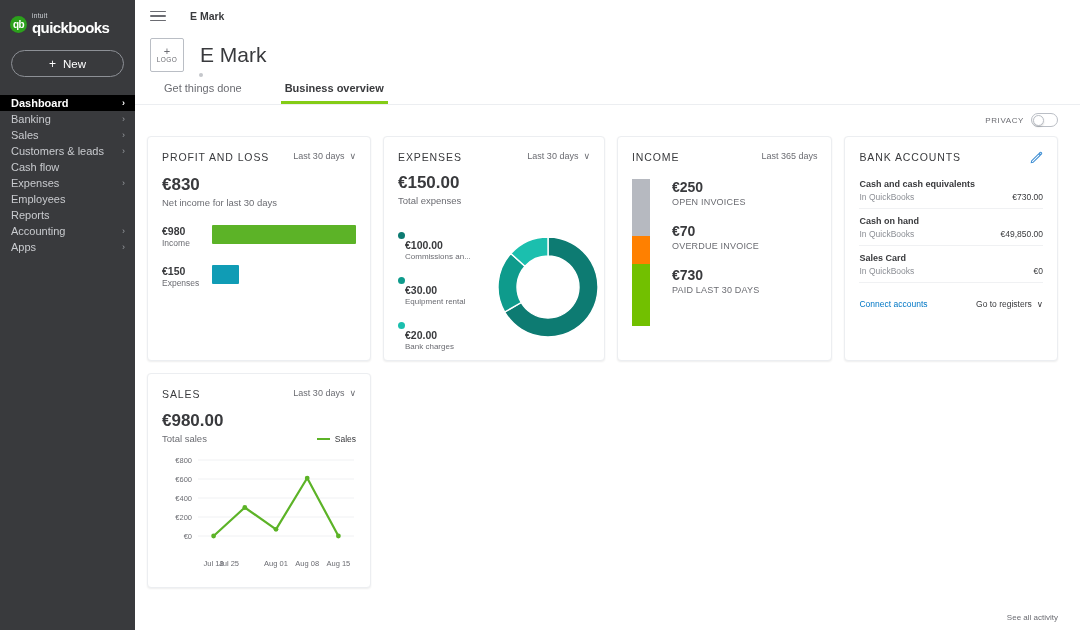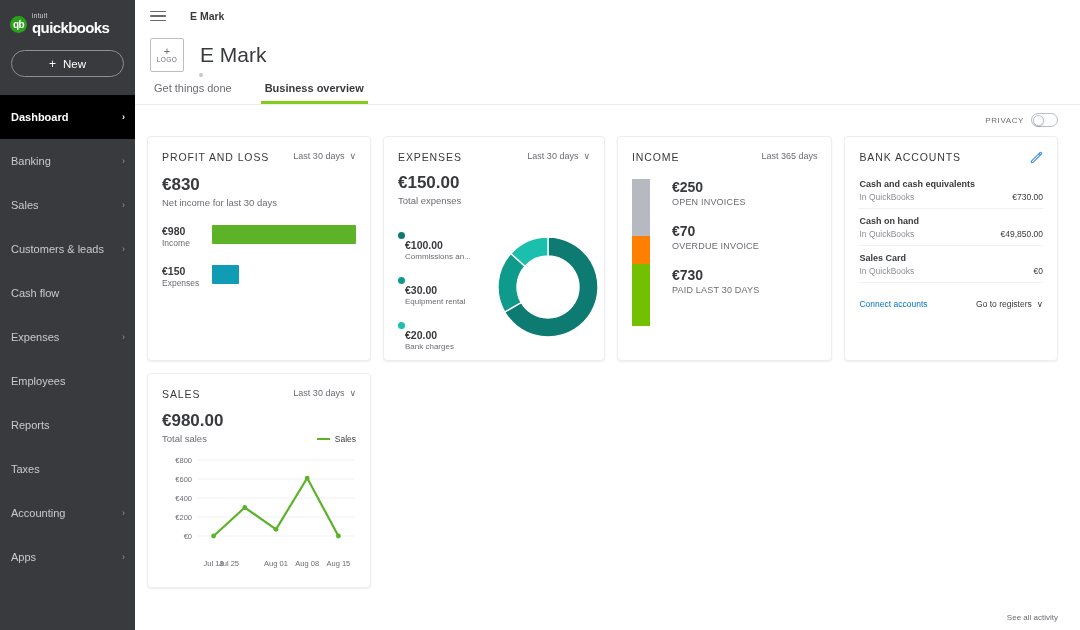--- a/index.html
+++ b/index.html
@@ -32,21 +32,21 @@
   .new-btn {
     margin: 14px auto 0 auto; width: 113px; height: 27px;
     border: 1px solid #8d9096; border-radius: 14px;
     color: #ffffff; font-size: 11.5px;
     display: flex; align-items: center; justify-content: center;
     background: transparent; cursor: pointer;
   }
   .new-btn .plus { margin-right: 7px; font-size: 12px; }
   .nav { margin-top: 18px; }
   .nav-item {
-    height: 44px; display: flex; align-items: center;
+    height: 16px; display: flex; align-items: center;
     padding: 0 10px 0 11px; color: #c9cbcf; font-size: 11px;
     cursor: pointer; justify-content: space-between;
   }
   .nav-item.active { background: #000000; color: #ffffff; font-weight: bold; }
   .nav-item .chev { font-size: 9px; color: #9a9da2; }
   .nav-item.active .chev { color: #ffffff; }
 
   
   .main { flex: 1; height: 630px; background: #ffffff; position: relative; overflow: hidden; }
 
@@ -59,21 +59,21 @@
   .logo-box {
     width: 34px; height: 34px; border: 1px solid #babec5; border-radius: 2px;
     display: flex; flex-direction: column; align-items: center; justify-content: center;
     color: #6b6c72; cursor: pointer; background: #fff;
   }
   .logo-box .lp { font-size: 11px; line-height: 9px; }
   .logo-box .lt { font-size: 6.5px; letter-spacing: .4px; }
   .company-name { margin-left: 16px; font-size: 21px; color: #393a3d; }
 
   .tabs { display: flex; padding-left: 15px; margin-top: 10px; position: relative; }
-  .tab { font-size: 11px; color: #6b6c72; padding: 0 4px 7px 4px; margin-right: 25px; cursor: pointer; position: relative; }
+  .tab { font-size: 11px; color: #6b6c72; padding: 0 4px 7px 4px; margin-right: 25px; cursor: pointer; position: relative; margin-left: 10px; }
   .tab.active { color: #393a3d; font-weight: bold; border-bottom: 3px solid #84cc16; }
   .tab-dot { position: absolute; width: 4px; height: 4px; border-radius: 50%; background: #c5c7cb; top: -9px; left: 64px; }
   .tabs-rule { height: 1px; background: #eceef1; margin: 0 0 0 0; }
 
   .privacy-row { display: flex; align-items: center; justify-content: flex-end; padding: 8px 22px 0 0; }
   .privacy-label { font-size: 8px; color: #6b6c72; letter-spacing: .6px; margin-right: 7px; }
   .toggle {
     width: 27px; height: 14px; border-radius: 8px; background: #ffffff;
     border: 1px solid #babec5; position: relative; cursor: pointer;
   }
@@ -200,24 +200,20 @@
         <div class="nav-item">
           <span>Expenses</span>
           <span class="chev">›</span>
         </div>
         <div class="nav-item">
           <span>Employees</span>
           <span class="chev"></span>
         </div>
         <div class="nav-item">
           <span>Reports</span>
-          <span class="chev"></span>
-        </div>
-        <div class="nav-item">
-          <span>Taxes</span>
           <span class="chev"></span>
         </div>
         <div class="nav-item">
           <span>Accounting</span>
           <span class="chev">›</span>
         </div>
         <div class="nav-item">
           <span>Apps</span>
           <span class="chev">›</span>
         </div>

